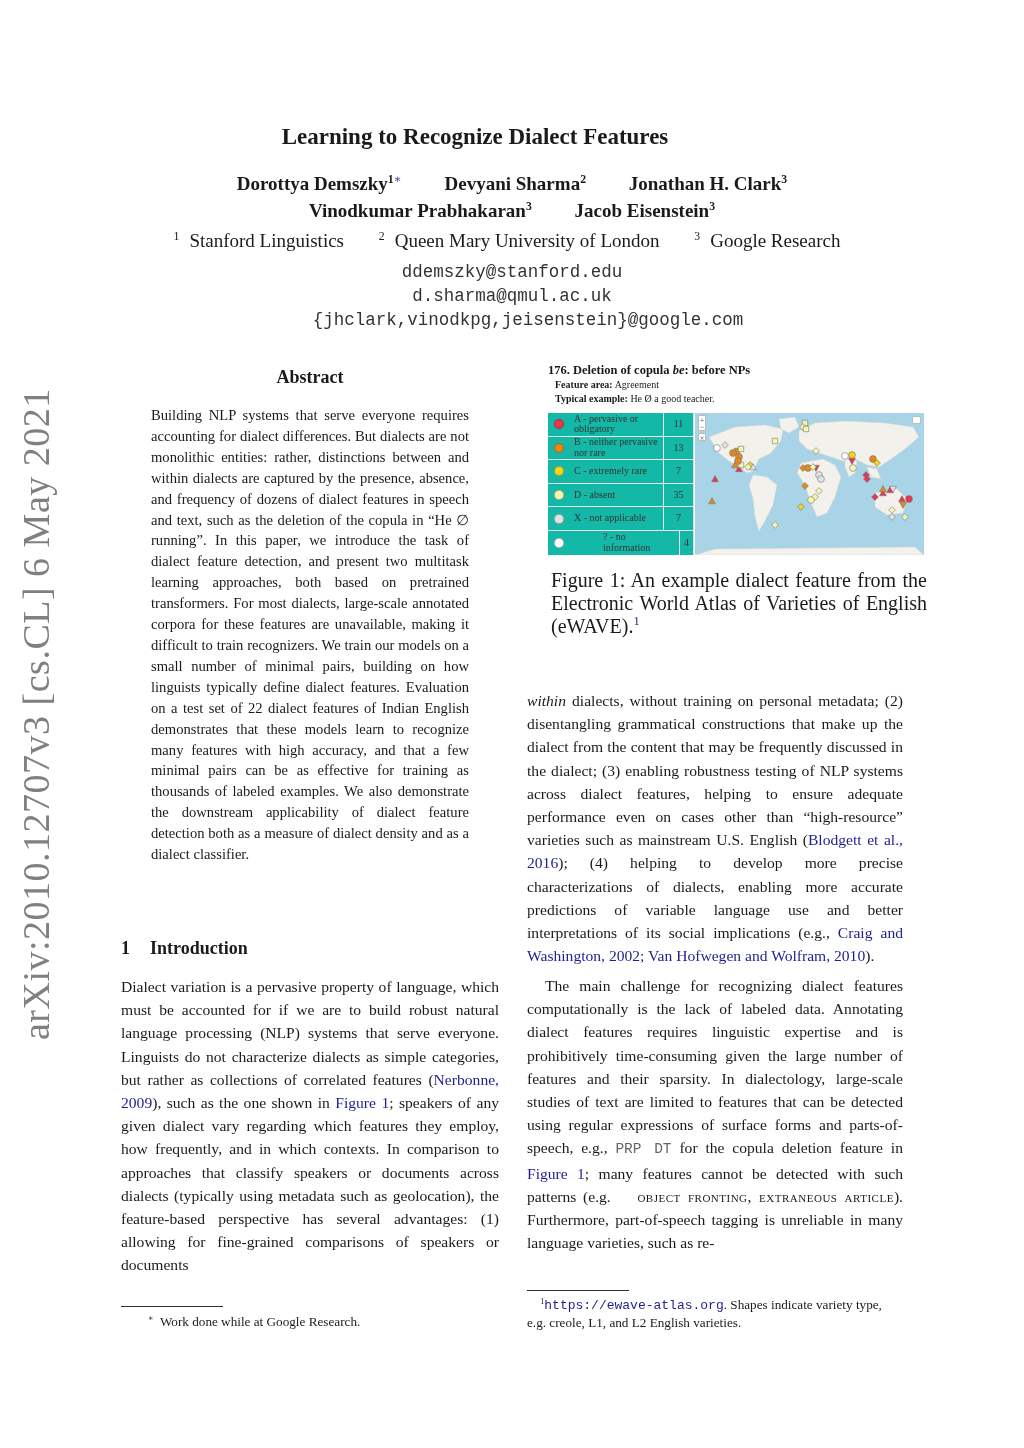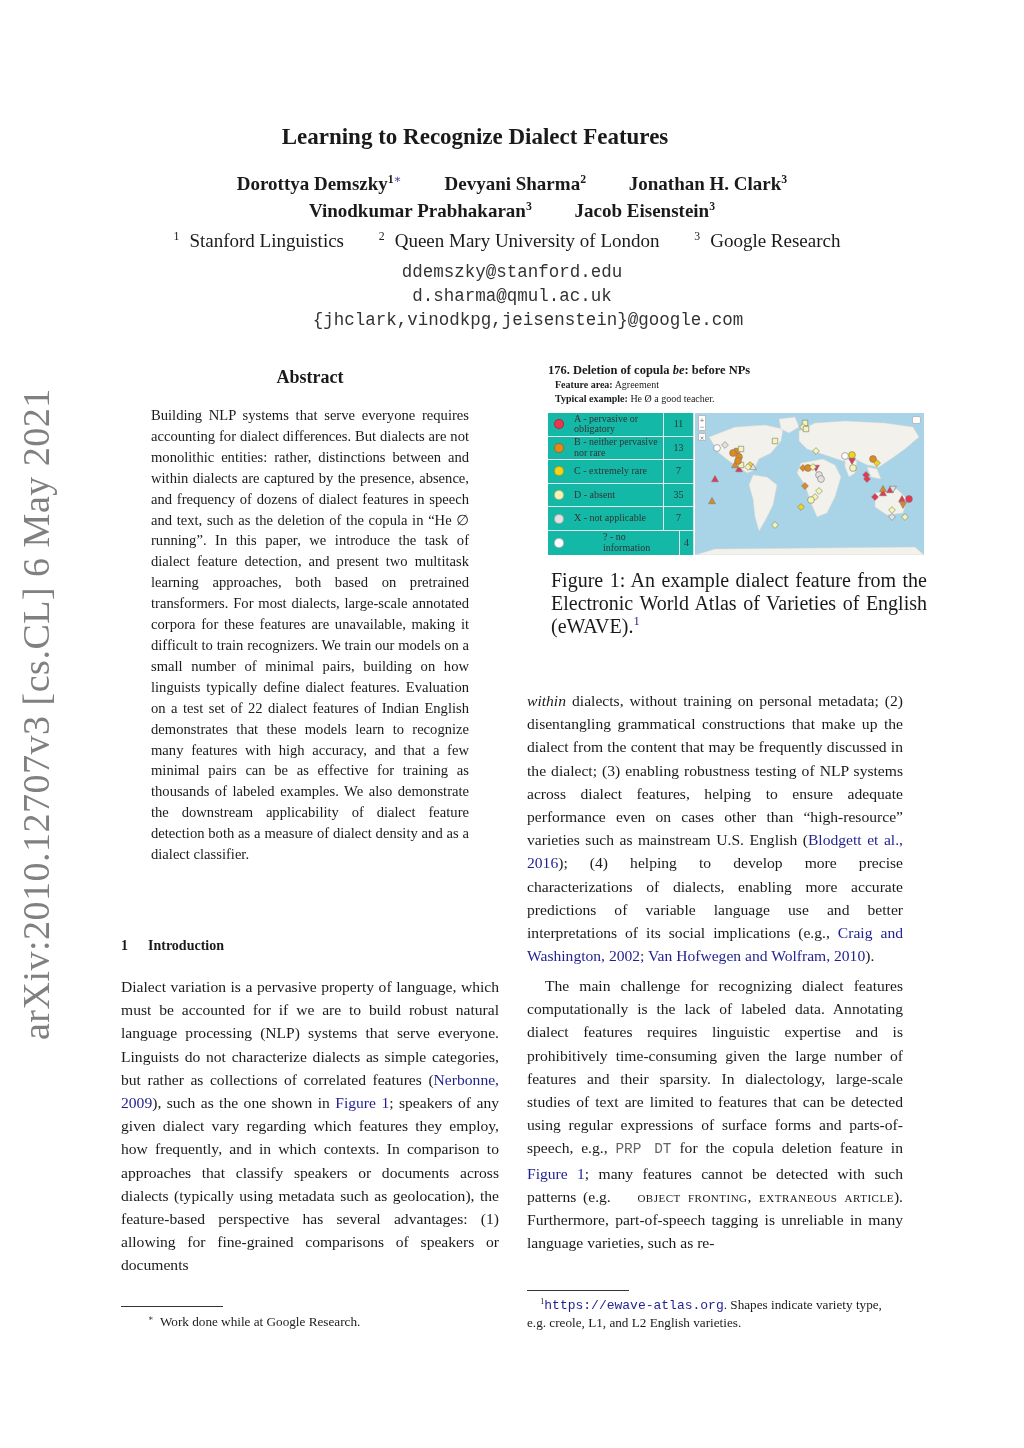--- a/index.html
+++ b/index.html
@@ -26,21 +26,21 @@
   .email.e2 { top: 286px; }
   .email.e3 { top: 310px; margin-left: 16px; }
 
   .col { position: absolute; font-size: 15.6px; line-height: 23.2px; text-align: justify; }
   .col-left { left: 121px; width: 378px; }
   .col-right { left: 527px; width: 376px; }
 
   .abstract-heading { position: absolute; left: 121px; width: 378px; top: 367px; text-align: center; font-weight: bold; font-size: 18px; }
   .abstract-body { position: absolute; left: 151px; width: 318px; top: 405px; font-size: 14.6px; line-height: 20.9px; text-align: justify; }
 
-  .section-heading { position: absolute; left: 121px; top: 938px; font-size: 14px; font-weight: bold; }
+  .section-heading { position: absolute; left: 121px; top: 938px; font-size: 18px; font-weight: bold; }
   .section-heading .num { margin-right: 20px; }
   .intro-left { top: 975px; }
 
   .footnote-rule { position: absolute; height: 1px; background: #333; width: 102px; }
   .footnote { position: absolute; font-size: 13.2px; line-height: 17px; }
 
   .cite { color: #1f1f8f; }
   .mono { font-family: "Liberation Mono", "DejaVu Sans Mono", monospace; color: #666; font-size: 14.5px; }
   .mono-link { font-family: "Liberation Mono", "DejaVu Sans Mono", monospace; color: #1f1f8f; font-size: 13px; }
   .sc { font-variant: small-caps; letter-spacing: 0.5px; margin-left: 20px; }

